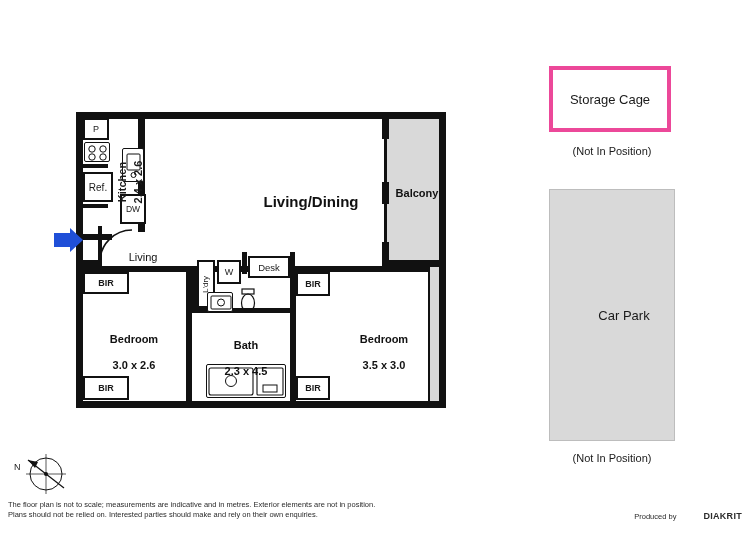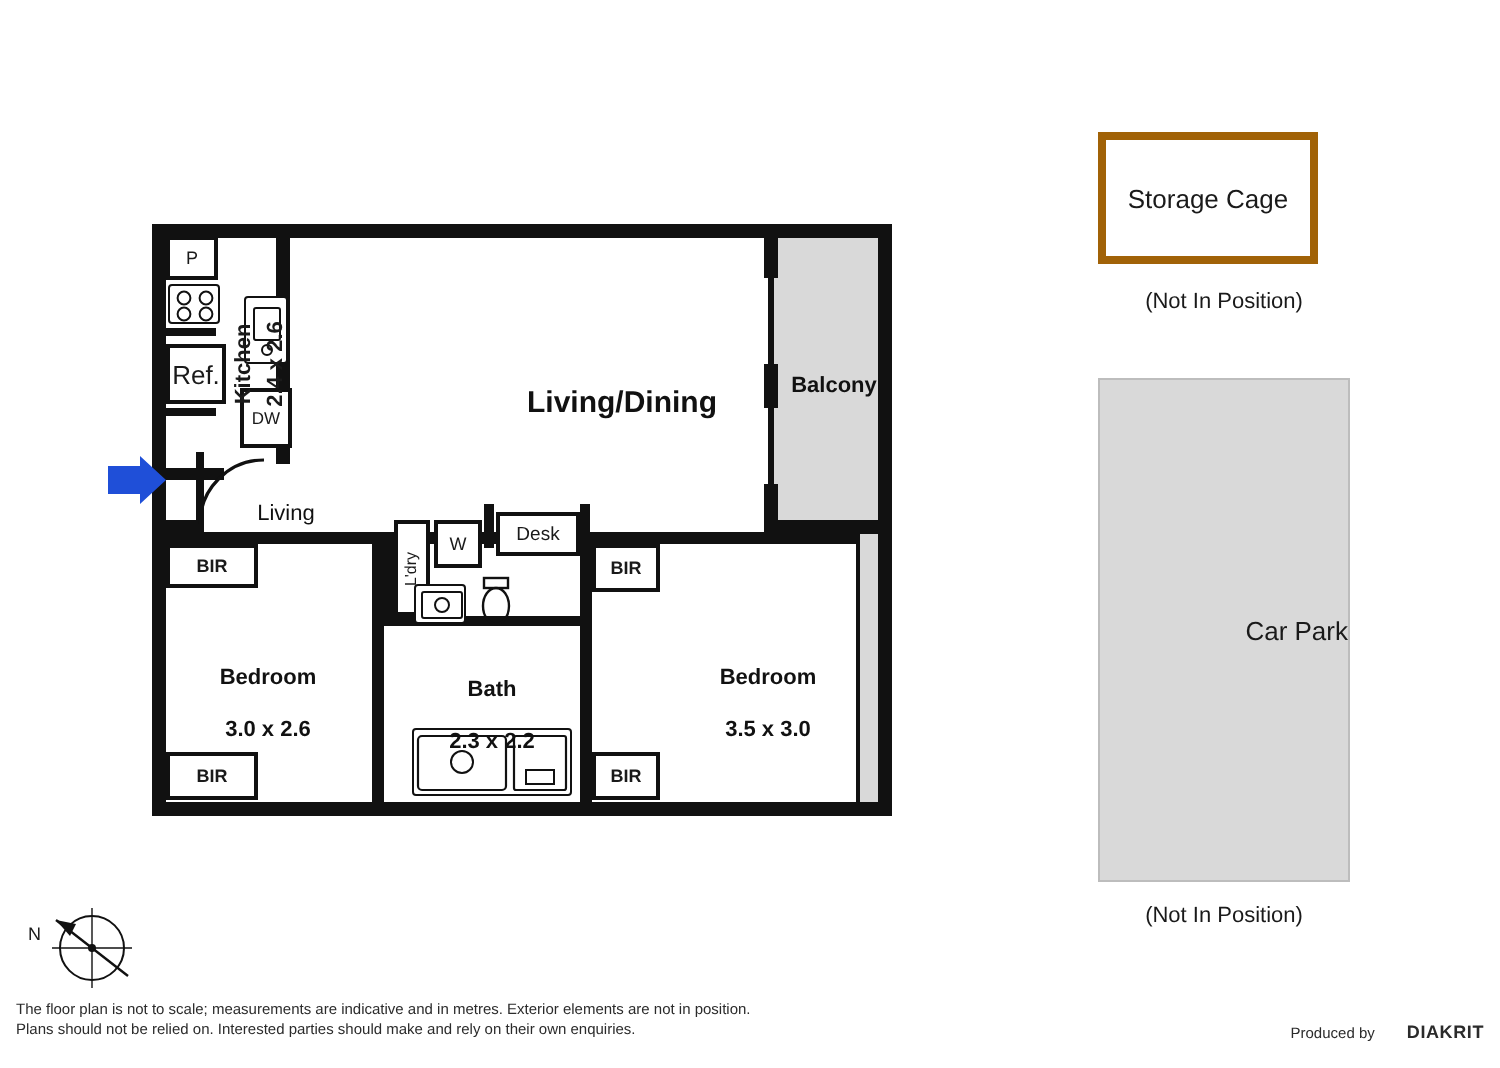--- a/index.html
+++ b/index.html
@@ -83,23 +83,23 @@
   .balcony-fill {
     position: absolute;
     background: #d9d9d9;
   }
 
   
   #storage-box {
     position: absolute;
     left: 549px;
     top: 66px;
-    width: 110px;
+    width: 122px;
     height: 66px;
-    border: 4px solid #a16207;
+    border: 4px solid #ec4899;
     background: #fff;
     box-sizing: border-box;
     display: flex;
     align-items: center;
     justify-content: center;
     font-size: 13px;
   }
   #storage-note {
     position: absolute;
     left: 520px; top: 145px; width: 184px;
@@ -110,21 +110,21 @@
     position: absolute;
     left: 549px;
     top: 189px;
     width: 126px;
     height: 252px;
     border: 1px solid #bdbdbd;
     background: #d9d9d9;
     box-sizing: border-box;
     display: flex;
     align-items: center;
-    justify-content: flex-end;
+    justify-content: center;
     font-size: 13px;
     padding-left: 24px;
   }
   #carpark-note {
     position: absolute;
     left: 520px; top: 452px; width: 184px;
     text-align: center;
     font-size: 11px;
   }
 
@@ -153,21 +153,21 @@
     color: #2b2b2b;
   }
   #producedby {
     position: absolute;
     right: 8px;
     top: 511px;
     font-size: 7.5px;
     color: #2b2b2b;
     display: flex;
     align-items: center;
-    gap: 0;
+    gap: 11px;
   }
   #producedby .brand {
     font-weight: bold;
     font-size: 9px;
     letter-spacing: .3px;
     margin-left: 16px;
   }
 
   
   #entry-arrow {
@@ -231,21 +231,21 @@
     </div>
 
     <div class="fixture" style="left:8px; top:30px; width:26px; height:20px;">
       <svg width="26" height="20" viewBox="0 0 26 20" style="display:block">
         <circle cx="7" cy="6" r="3.2" fill="none" stroke="#111" stroke-width="1"></circle>
         <circle cx="18" cy="6" r="3.2" fill="none" stroke="#111" stroke-width="1"></circle>
         <circle cx="7" cy="14" r="3.2" fill="none" stroke="#111" stroke-width="1"></circle>
         <circle cx="18" cy="14" r="3.2" fill="none" stroke="#111" stroke-width="1"></circle>
       </svg>
     </div>
-    <div class="smallbox" style="left:7px; top:60px; width:30px; height:30px; border-width:2px; font-size:13px;">
+    <div class="smallbox" style="left:7px; top:60px; width:30px; height:30px; border-width:2px; font-size:10px;">
       <span>Ref.</span>
     </div>
 
     <div class="fixture" style="left:46px; top:36px; width:22px; height:34px;">
       <svg width="22" height="34" viewBox="0 0 22 34" style="display:block">
         <rect x="4" y="5" width="13" height="16" fill="none" stroke="#111" stroke-width="1" rx="1"></rect>
         <circle cx="10.5" cy="26" r="2.5" fill="none" stroke="#111" stroke-width="1"></circle>
       </svg>
     </div>
     <div class="smallbox" style="left:44px; top:82px; width:26px; height:30px; border-width:2px; font-size:8.5px;">
@@ -342,21 +342,21 @@
       <span>3.0 x 2.6</span>
     </div>
 
     <div class="label bold" style="left:258px; top:208px; width:100px; font-size:11px;">
       <span>Bedroom</span><br>
       <span>3.5 x 3.0</span>
     </div>
 
     <div class="label bold" style="left:124px; top:214px; width:92px; font-size:11px;">
       <span>Bath</span><br>
-      <span>2.3 x 2.2</span>
+      <span>2.3 x 4.5</span>
     </div>
   </div>
 
   <div id="entry-arrow">
     <svg width="30" height="24" viewBox="0 0 30 24">
       <polygon points="0,5 16,5 16,0 29,12 16,24 16,19 0,19" fill="#1f4fd8"></polygon>
     </svg>
   </div>
 
   <div id="storage-box">

